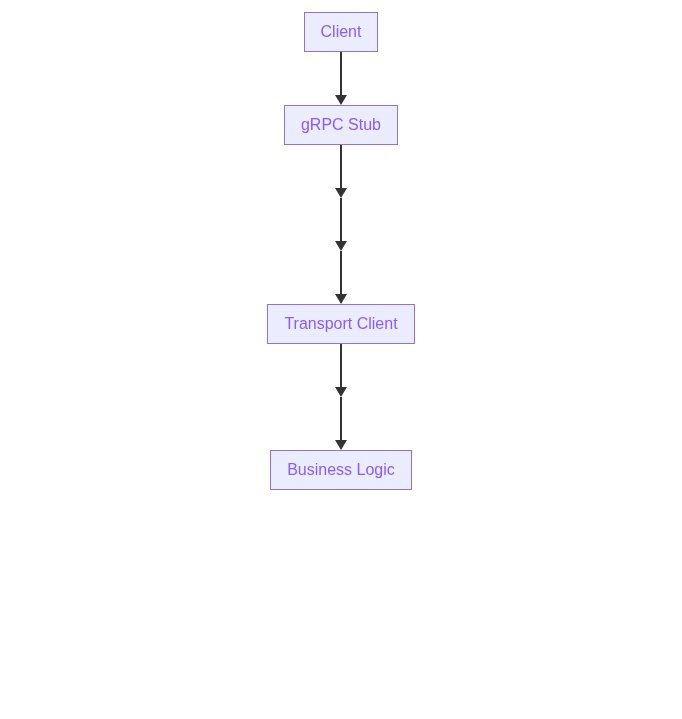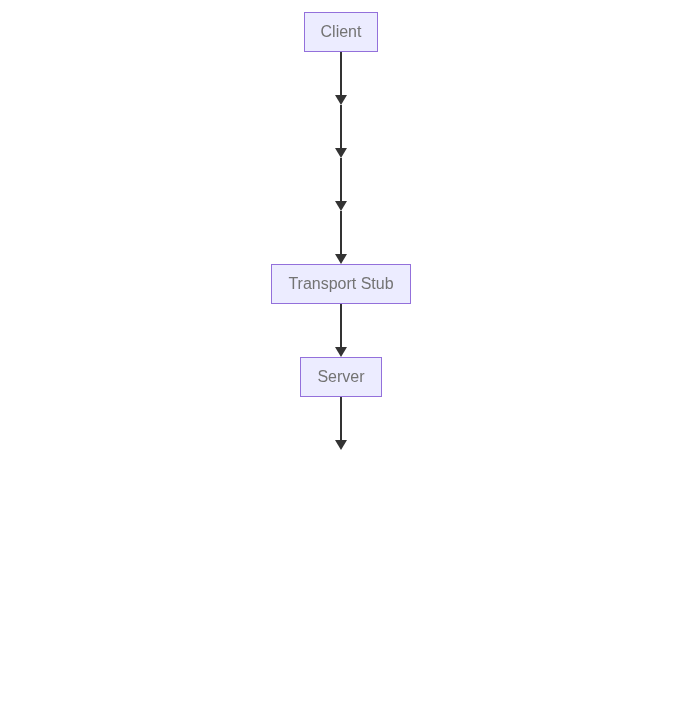--- a/index.html
+++ b/index.html
@@ -15,21 +15,21 @@
       width: 100%;
       height: 100%;
       display: flex;
       flex-direction: column;
       align-items: center;
       padding-top: 12px;
     }
     .node {
       background: #ECECFF;
       border: 1px solid #9370DB;
-      color: #737373;
+      color: #8b5cf6;
       font-size: 16px;
       padding: 10px 16px;
       text-align: center;
       border-radius: 0;
       white-space: nowrap;
     }
     .edge {
       display: flex;
       flex-direction: column;
       align-items: center;
@@ -54,46 +54,47 @@
 
 <div class="diagram">
 
   <div class="node">Client</div>
 
   <div class="edge">
     <div class="edge-line"></div>
     <div class="arrowhead"></div>
   </div>
 
+  <div class="node">gRPC Stub</div>
 
   <div class="edge">
     <div class="edge-line"></div>
     <div class="arrowhead"></div>
   </div>
 
 
   <div class="edge">
     <div class="edge-line"></div>
     <div class="arrowhead"></div>
   </div>
 
 
   <div class="edge">
     <div class="edge-line"></div>
     <div class="arrowhead"></div>
   </div>
 
-  <div class="node">Transport Stub</div>
-
-  <div class="edge">
-    <div class="edge-line"></div>
-    <div class="arrowhead"></div>
-  </div>
-
-  <div class="node">Server</div>
+  <div class="node">Transport Client</div>
 
   <div class="edge">
     <div class="edge-line"></div>
     <div class="arrowhead"></div>
   </div>
 
 
+  <div class="edge">
+    <div class="edge-line"></div>
+    <div class="arrowhead"></div>
+  </div>
+
+  <div class="node">Business Logic</div>
+
 </div>
 
 </body></html>

